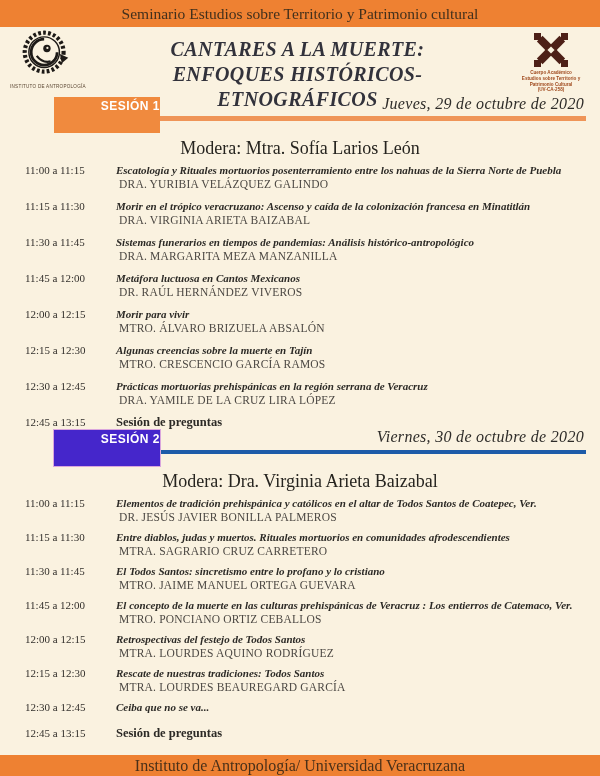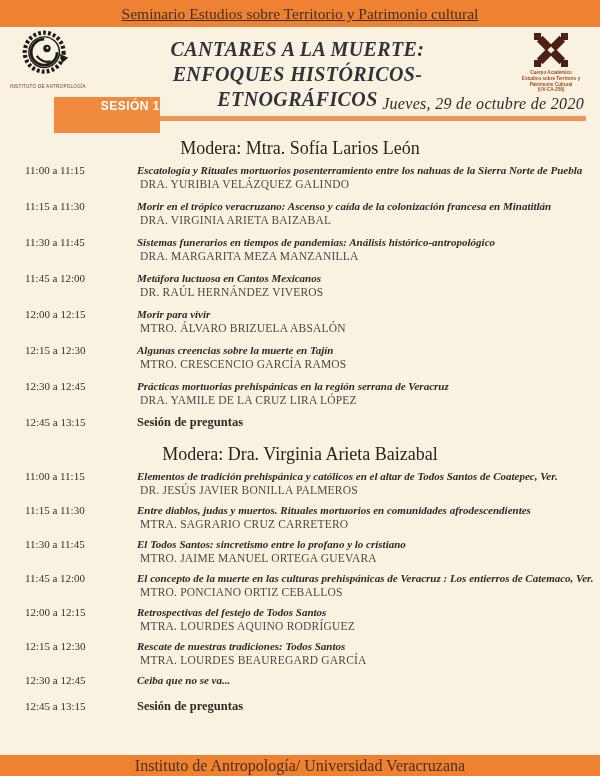--- a/index.html
+++ b/index.html
@@ -52,42 +52,42 @@
   .date{
     position:absolute;right:2px;top:-1px;font-style:italic;
     font-size:16px;color:#2e2c29;letter-spacing:.3px;
   }
   .moderator{
     text-align:center;font-size:18px;color:#26241f;
     margin-top:15px;margin-bottom:4px;
   }
   
   .rows{margin:0 6px 0 25px;}
-  .row{display:flex;margin-bottom:7px;gap:21px;}
+  .row{display:flex;margin-bottom:7px;}
   .session-2 .row{margin-bottom:5px;}
   .time{flex:none;width:78px;font-size:11px;color:#33302c;padding-top:1px;}
   .talk{margin-left:13px;min-width:0;}
   .talk-title{
     font-size:11px;font-weight:bold;font-style:italic;
     color:#2c2a26;white-space:nowrap;line-height:14px;
   }
   .talk-speaker{
     font-size:11.5px;color:#4c4843;line-height:15px;
     letter-spacing:.2px;padding-left:3px;white-space:nowrap;
   }
   .row.no-speaker{margin-top:2px;}
   .row.no-speaker .talk-title{font-style:normal;font-size:12.5px;}
   .session-2 .row.no-speaker{margin-top:12px;}
 </style>
 </head>
 <body>
 
 <div class="poster">
 
-  <div class="top-banner" style="background: rgb(238, 129, 50); text-decoration: underline;">
+  <div class="top-banner" style="background: rgb(238, 129, 50);">
     <span>Seminario Estudios sobre Territorio y Patrimonio cultural</span>
   </div>
 
   <div class="logo-left">
     <svg width="56" height="50" viewBox="0 0 60 54" aria-hidden="true">
       <circle cx="28" cy="25" r="21" fill="none" stroke="#1d1a17" stroke-width="4.5" stroke-dasharray="3 2.4"></circle>
       <circle cx="28" cy="25" r="16.5" fill="none" stroke="#1d1a17" stroke-width="1.6"></circle>
       <path d="M28 11 a14 14 0 1 0 14 14" fill="none" stroke="#1d1a17" stroke-width="3"></path>
       <circle cx="31" cy="21" r="4" fill="#1d1a17"></circle>
       <circle cx="31.5" cy="20.5" r="1.2" fill="#faf2e0"></circle>
@@ -181,20 +181,25 @@
         <div class="row no-speaker">
           <div class="time">12:45 a 13:15</div>
           <div class="talk">
             <div class="talk-title">Sesión de preguntas</div>
           </div>
         </div>
       </div>
   </div>
 
   <div class="session session-2">
+    <div class="session-header">
+      <div class="rule" style="background: rgb(29, 91, 168);"></div>
+      <div class="badge" style="background: rgb(69, 38, 203);">SESIÓN 2</div>
+      <div class="date">Viernes, 30 de octubre de 2020</div>
+    </div>
     <div class="moderator">Modera: Dra. Virginia Arieta Baizabal</div>
     <div class="rows">
         <div class="row">
           <div class="time">11:00 a 11:15</div>
           <div class="talk">
             <div class="talk-title">Elementos de tradición prehispánica y católicos en el altar de Todos Santos de Coatepec, Ver.</div>
             <div class="talk-speaker">DR. JESÚS JAVIER BONILLA PALMEROS</div>
           </div>
         </div>
         <div class="row">

